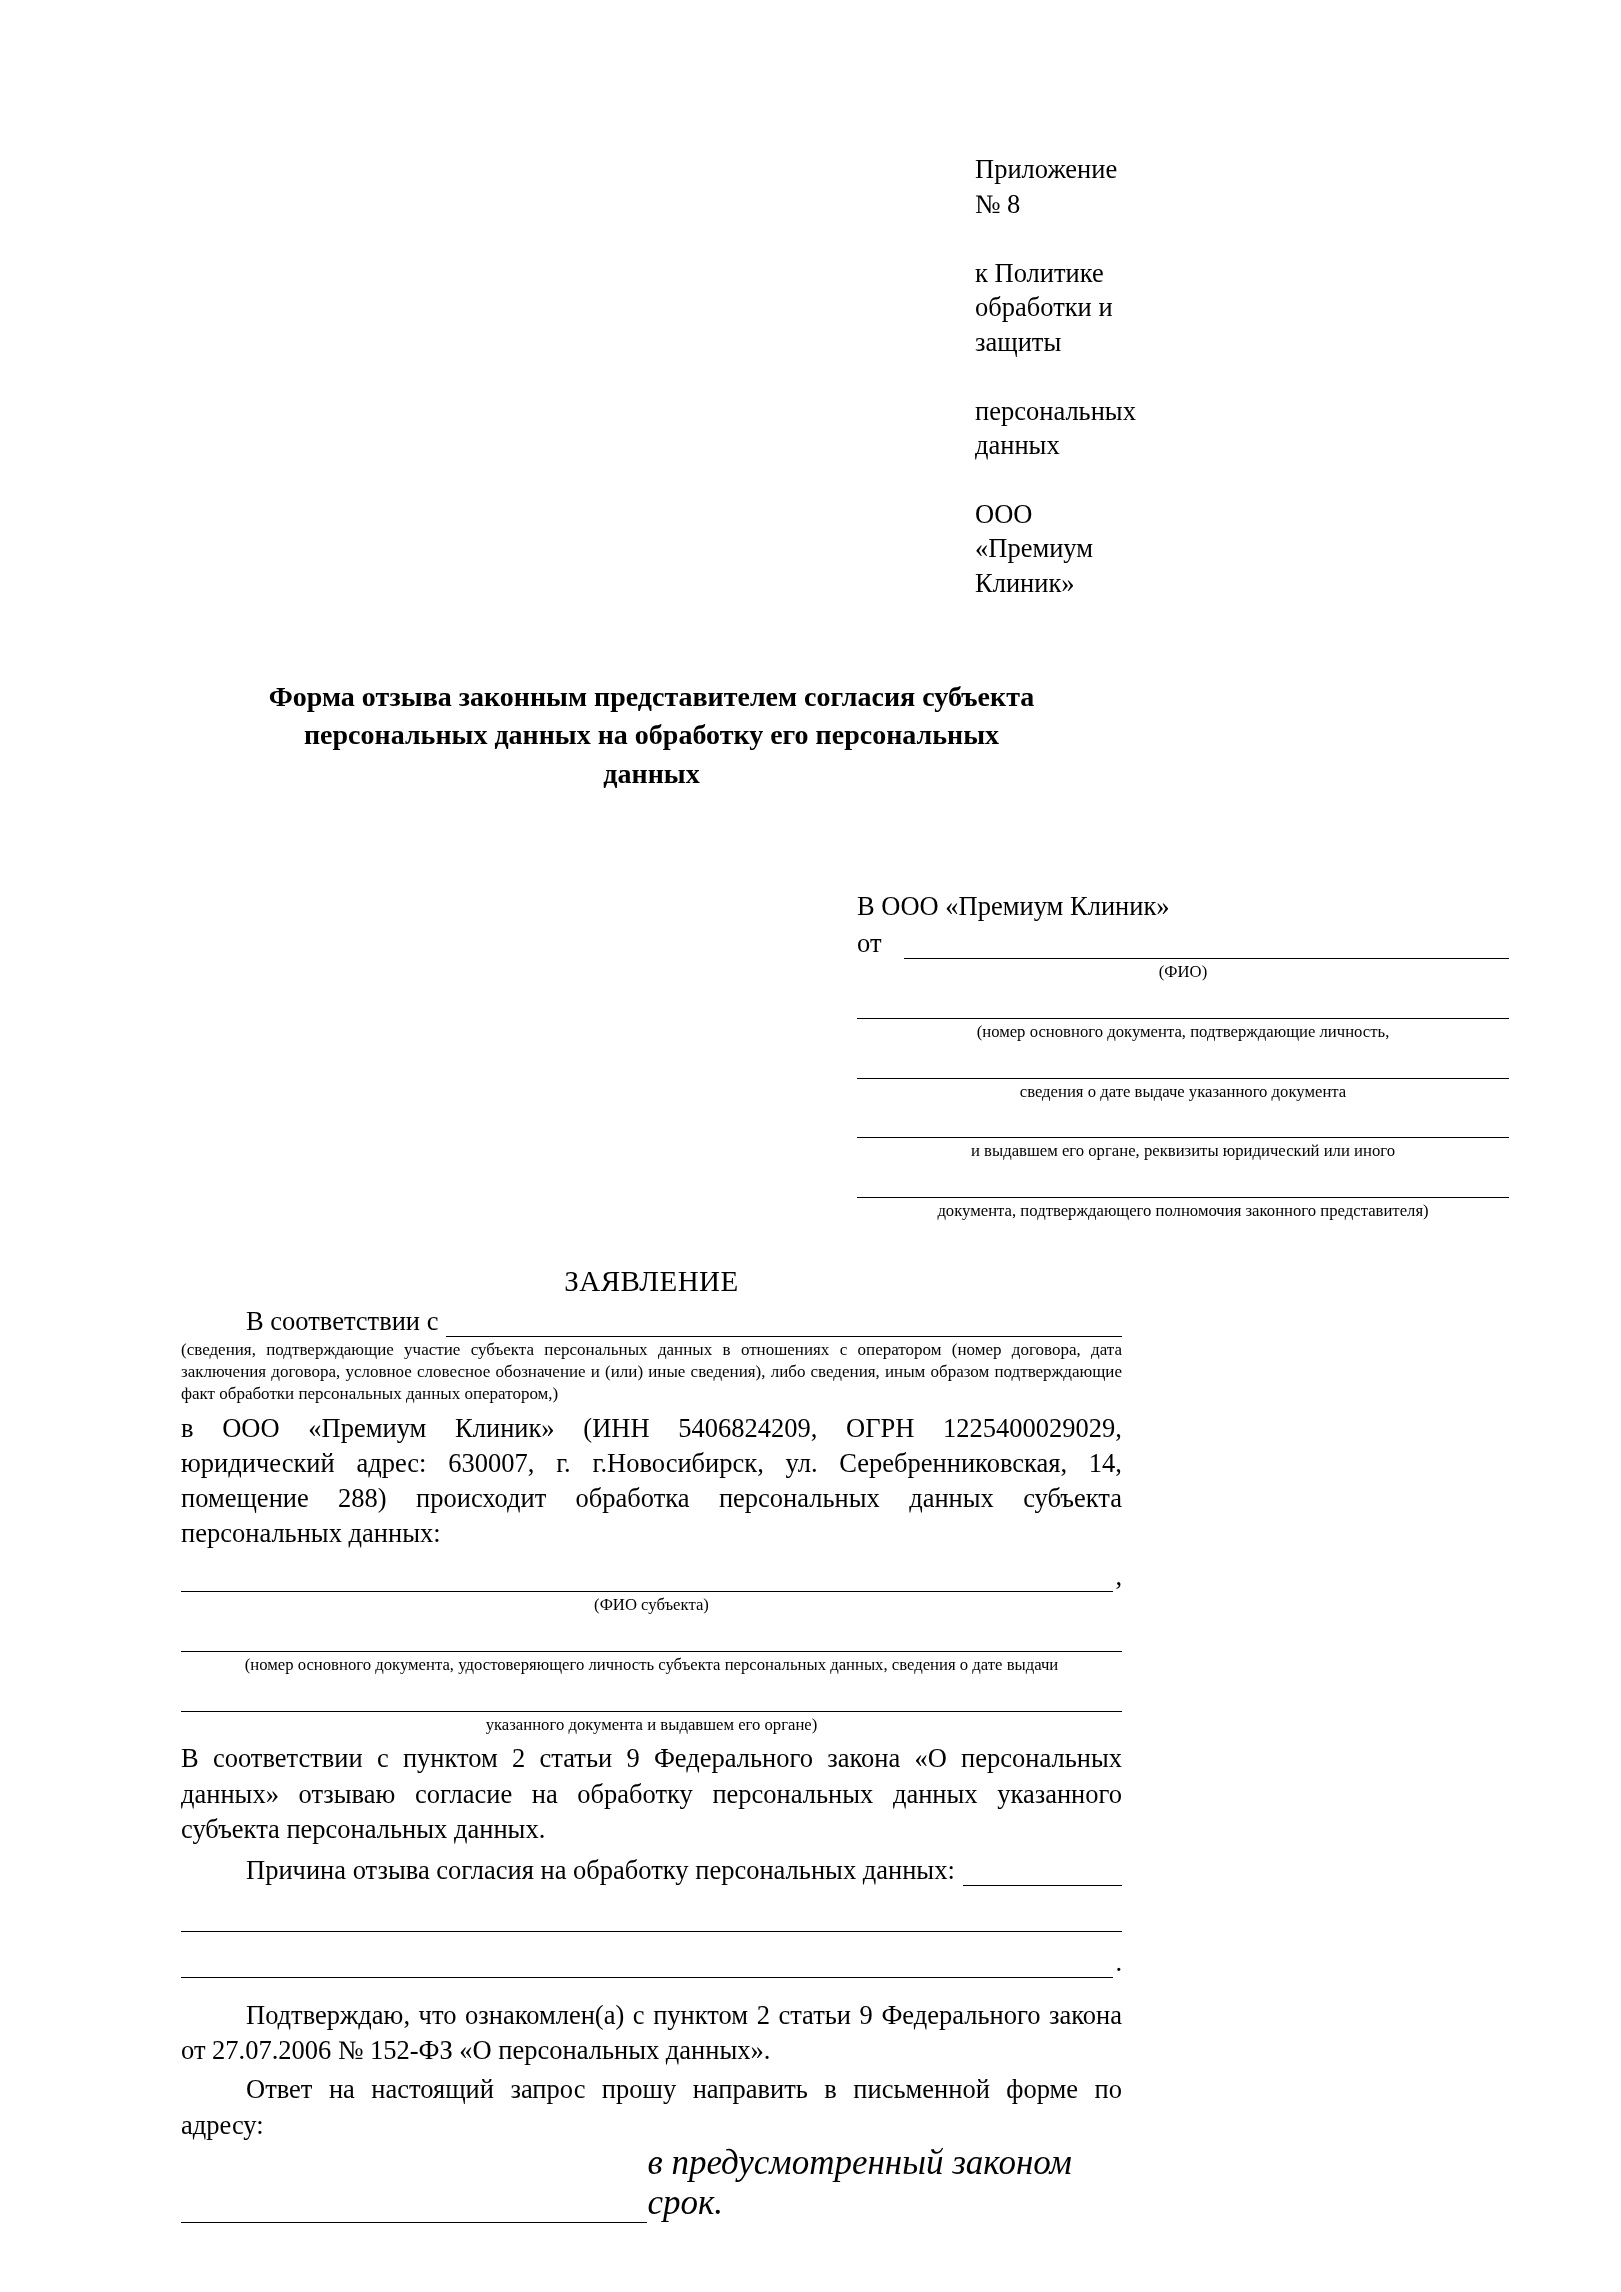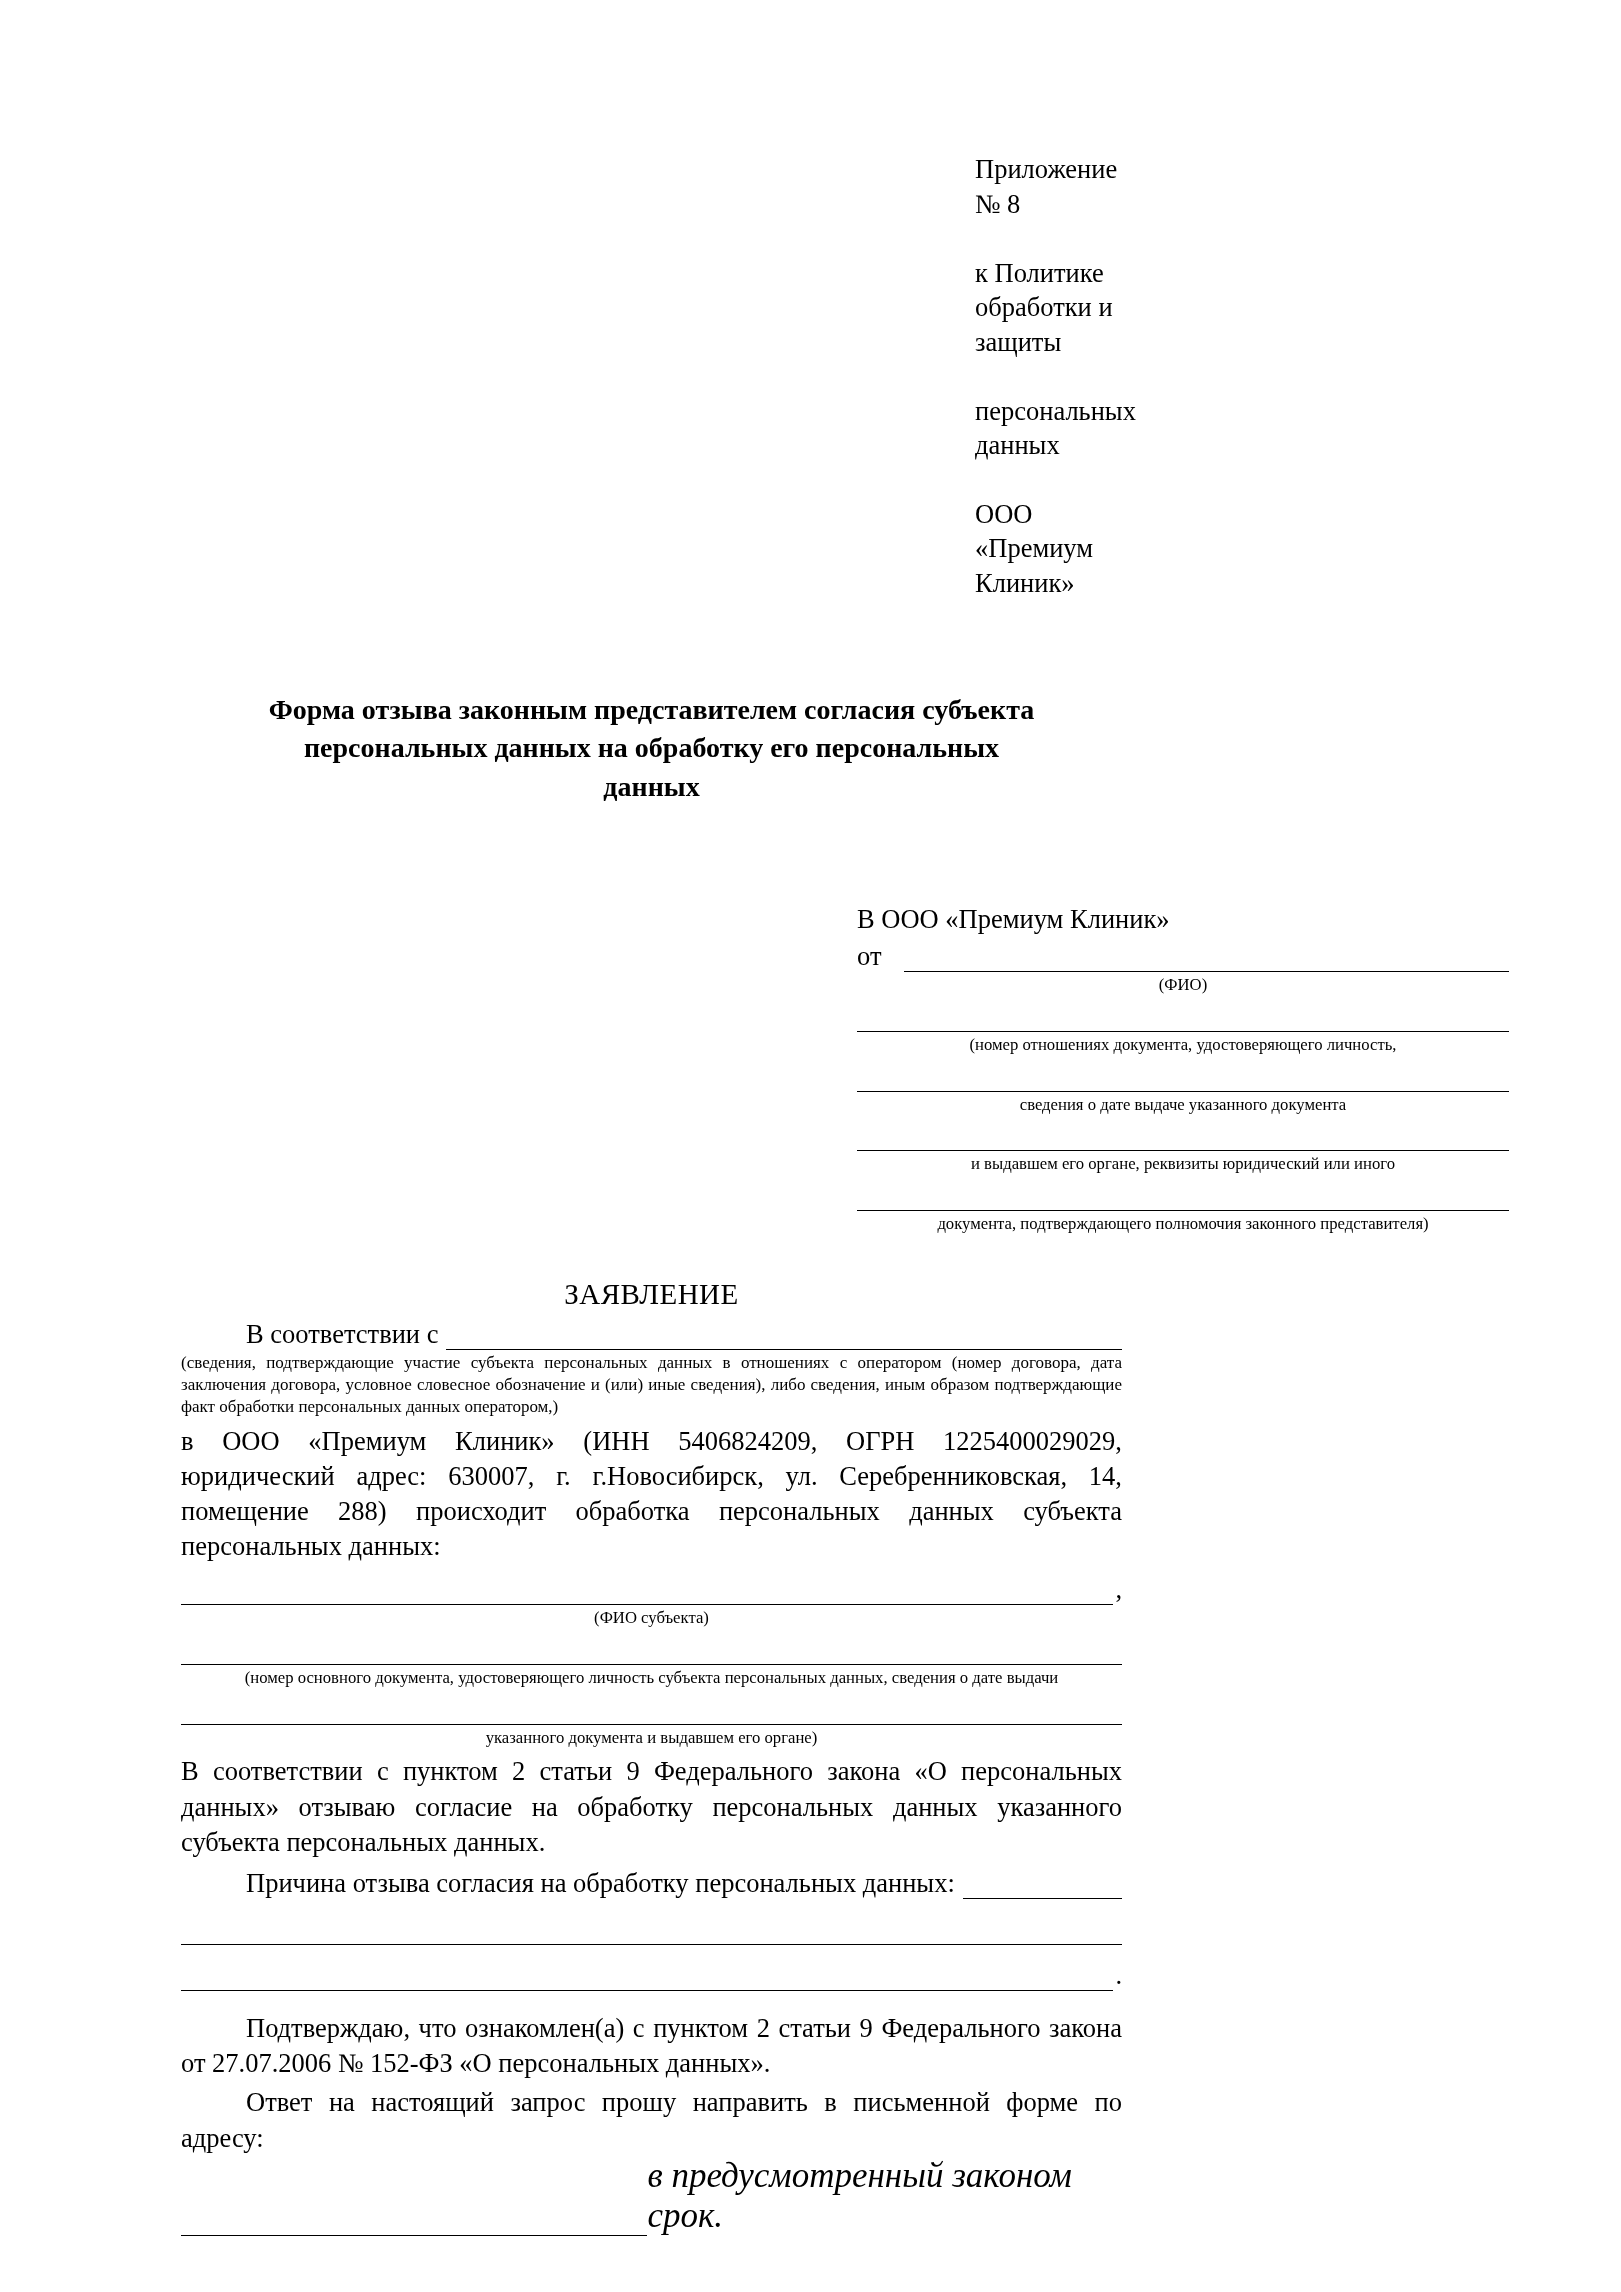--- a/index.html
+++ b/index.html
@@ -27,21 +27,21 @@
   .header-block {
     margin-left: 794px;
     font-size: 26.5px;
     line-height: 1.30;
     white-space: pre-line;
   }
   .header-block div { margin: 0; }
 
   
   .doc-title {
-    margin-top: 56px;
+    margin-top: 43px;
     text-align: center;
     font-weight: bold;
     font-size: 28px;
     line-height: 1.38;
     padding: 0 83px;
   }
 
   
   .addressee {
     margin-top: 98px;
@@ -165,21 +165,21 @@
   <div class="addressee">
     <div class="to-org">В ООО «Премиум Клиник»</div>
 
     <div class="ot-row">
       <span class="lbl">от</span>
       <span class="fill-line"></span>
     </div>
     <div class="caption">(ФИО)</div>
 
     <div class="blank-line"></div>
-    <div class="caption">(номер отношениях документа, удостоверяющего личность,</div>
+    <div class="caption">(номер основного документа, подтверждающие личность,</div>
 
     <div class="blank-line"></div>
     <div class="caption">сведения о дате выдаче указанного документа</div>
 
     <div class="blank-line"></div>
     <div class="caption">и выдавшем его органе, реквизиты юридический или иного</div>
 
     <div class="blank-line"></div>
     <div class="caption">документа, подтверждающего полномочия законного представителя)</div>
   </div>

